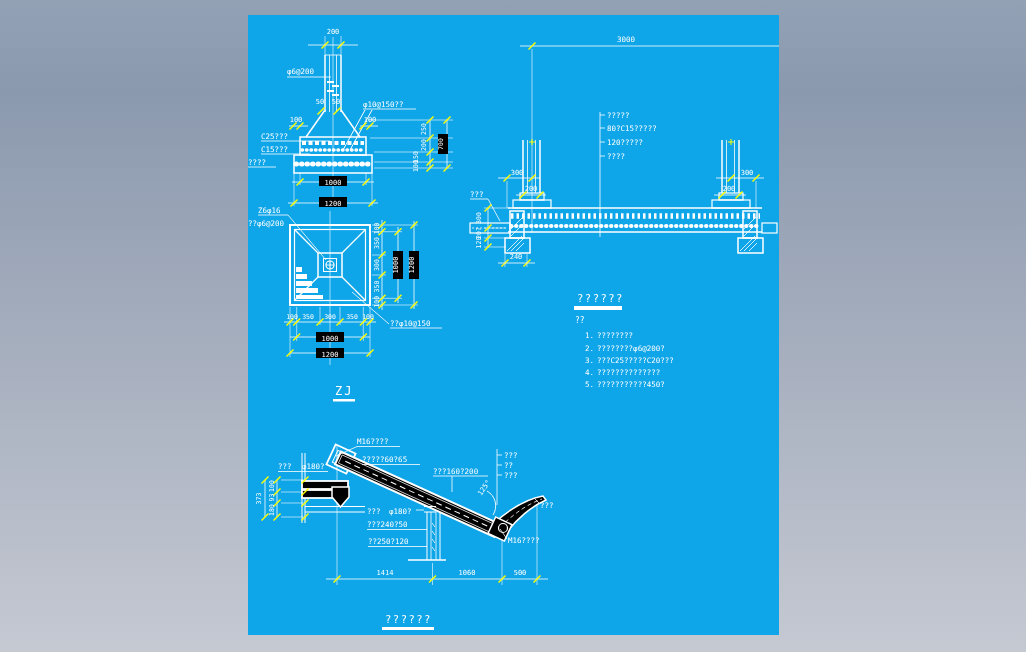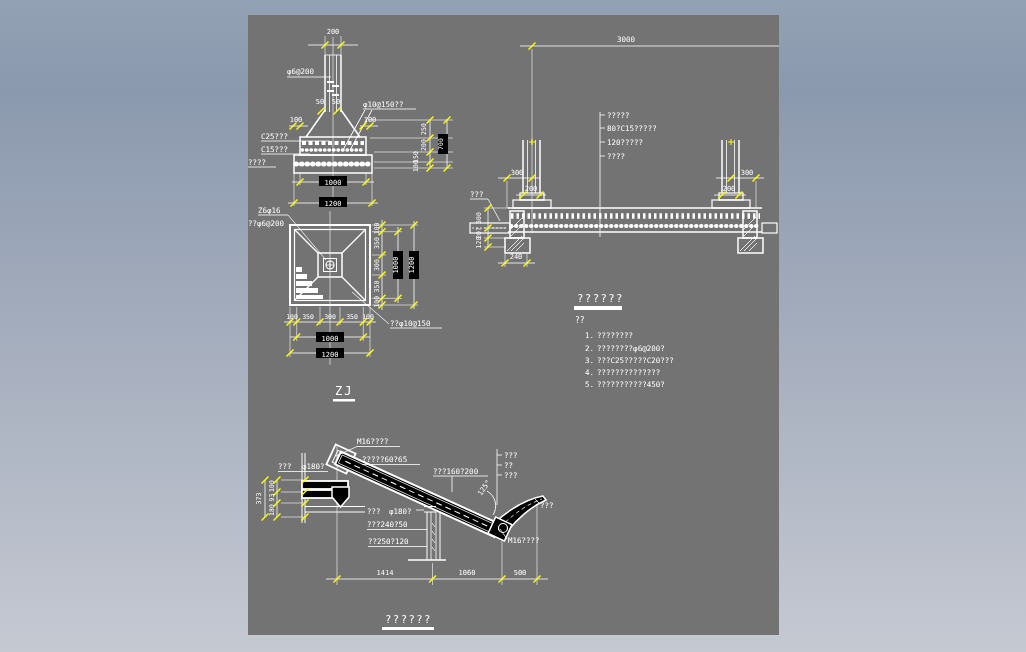--- a/index.html
+++ b/index.html
@@ -2,21 +2,21 @@
 <html><head>
 <meta charset="utf-8">
 <style>
   html,body{margin:0;padding:0;}
   body{
     width:1026px;height:652px;overflow:hidden;
     background:linear-gradient(180deg,#93a1b5 0%,#8b99ae 14%,#a9b1c0 58%,#c5c9d2 100%);
     font-family:"DejaVu Sans Mono","Liberation Mono",monospace;
   }
   #stage{position:relative;width:1026px;height:652px;}
-  #cad-canvas{position:absolute;left:248px;top:15px;width:531px;height:620px;background:#737373;}
+  #cad-canvas{position:absolute;left:248px;top:15px;width:531px;height:620px;background:#0ea5e9;}
   svg{display:block;}
   svg text{fill:#ffffff;font-family:"DejaVu Sans Mono","Liberation Mono",monospace;}
   .t65{font-size:6.5px;}
   .t7{font-size:7px;}
   .t75{font-size:7.5px;}
   .t8{font-size:8px;}
   .t10{font-size:10.5px;letter-spacing:1.5px;}
   .t12{font-size:12px;letter-spacing:2px;}
   .w{stroke:#ffffff;}
   .s08{stroke-width:0.8;}

